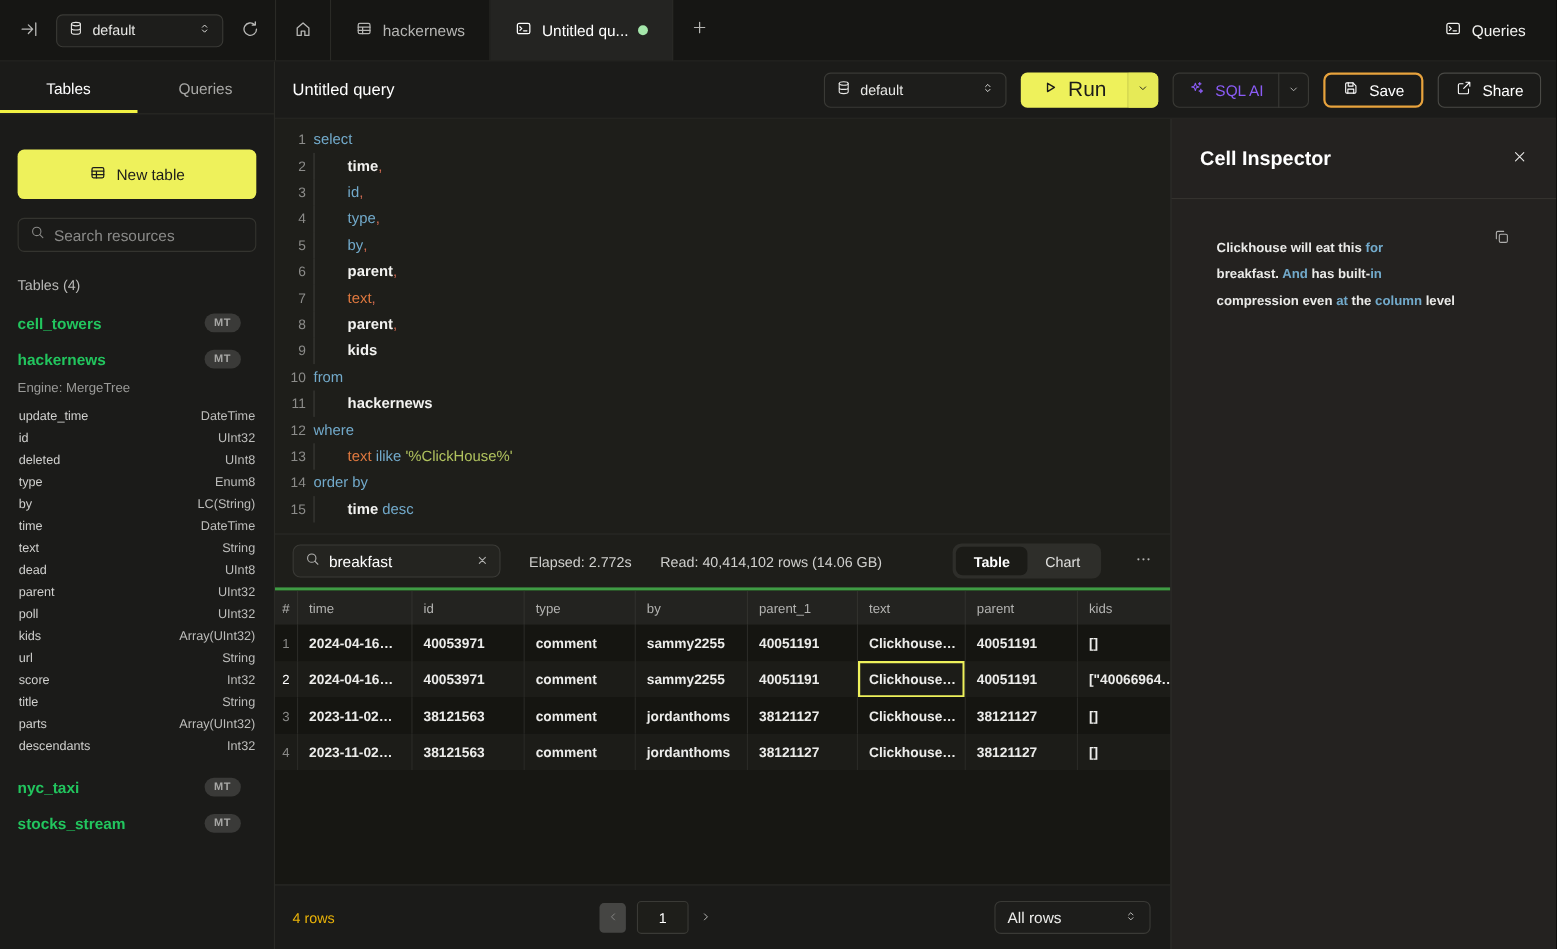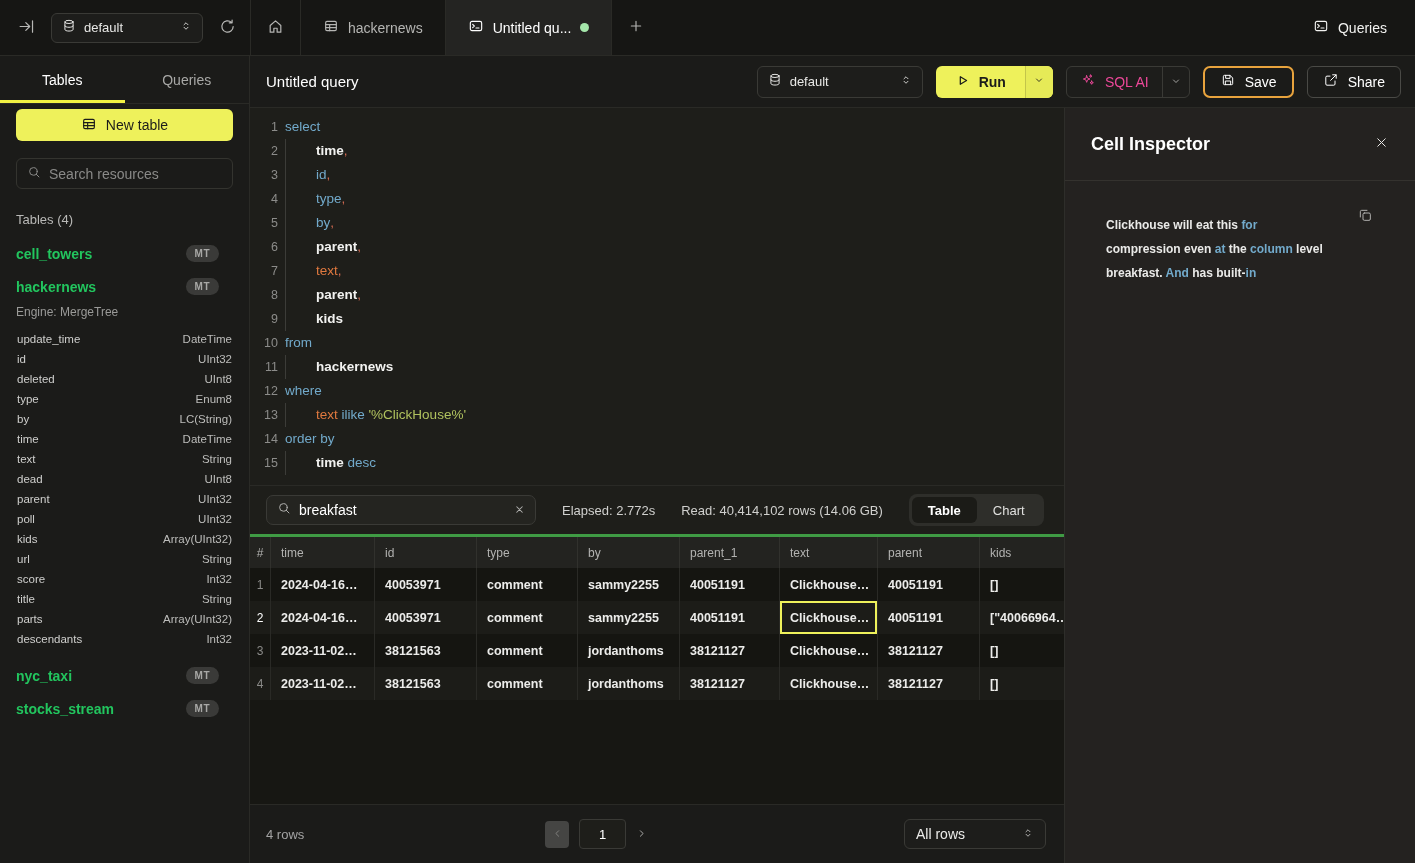--- a/index.html
+++ b/index.html
@@ -28,63 +28,63 @@
   .tab .dot{width:9px;height:9px;border-radius:50%;background:var(--dot)}
   .tab-plus{display:flex;align-items:center;padding:0 16px;color:#b5b5b3;cursor:pointer}
   .tb-right{margin-left:auto;display:flex;align-items:center;padding-right:28px}
   .queries-btn{display:flex;align-items:center;gap:9px;color:#f2f2f0;font-size:14px;background:none;border:none;cursor:pointer}
 
   
   .sidebar{position:absolute;top:56px;left:0;width:250px;bottom:0;background:var(--bg-side);border-right:1px solid var(--border)}
   .side-tabs{height:48px;display:flex;border-bottom:1px solid var(--border)}
   .side-tab{flex:1;display:flex;align-items:center;justify-content:center;font-size:14px;color:#a8a8a6;cursor:pointer;background:none;border:none}
   .side-tab.active{color:#fff;box-shadow:inset 0 -3px 0 0 #f2f243}
-  .newtable-btn{margin:5px 16px 0;width:217px;height:32px;background:var(--yellow);border:none;border-radius:6px;color:#1c1c1a;font-size:14px;font-weight:500;display:flex;align-items:center;justify-content:center;gap:9px;cursor:pointer}
+  .newtable-btn{margin:32px 16px 0;width:217px;height:45px;background:var(--yellow);border:none;border-radius:6px;color:#1c1c1a;font-size:14px;font-weight:500;display:flex;align-items:center;justify-content:center;gap:9px;cursor:pointer}
   .search-box{margin:17px 16px 0;width:217px;height:31px;border:1px solid #34342f;border-radius:6px;display:flex;align-items:center;gap:8px;padding:0 10px;color:var(--txt-faint)}
   .search-box input{flex:1;background:none;border:none;outline:none;color:#fca5a5;font-size:14px;min-width:0;font-family:"Liberation Sans",sans-serif}
   .search-box input::placeholder{color:var(--txt-faint)}
   .section-label{margin:23px 16px 10px;font-size:13px;color:#b9b9b7}
   .tbl-item{height:33px;display:flex;align-items:center;padding:0 30px 0 16px;cursor:pointer}
   .tbl-item .tname{font-size:14px;font-weight:600;color:#22c55e;flex:1}
   .badge{background:#3a3a38;color:#a8a8a6;font-size:10px;font-weight:700;padding:3px 9px;border-radius:10px;letter-spacing:.5px}
   .engine{padding:2px 16px 6px;font-size:12px;color:#9a9a98}
   .cols{padding:4px 0 10px}
   .col-row{height:20px;display:flex;align-items:center;justify-content:space-between;padding:0 17px;font-family:"DejaVu Sans Mono",monospace;font-size:11.5px;cursor:pointer}
   .col-row .cname{color:#cfcfcd}
   .col-row .ctype{color:#bdbdbb}
 
   
   .qheader{position:absolute;top:56px;left:250px;right:0;height:52px;background:var(--bg-side);border-bottom:1px solid var(--border);display:flex;align-items:center;padding:0 14px 0 16px}
   .qtitle{font-size:15px;color:#fff}
   .hcontrols{margin-left:auto;display:flex;align-items:center;gap:13px}
   .hdr-select{width:166px;height:32px;border:1px solid var(--border2);border-radius:6px;display:flex;align-items:center;gap:8px;padding:0 10px;background:#1d1d1b;color:#e8e8e6;font-size:13px;cursor:pointer}
   .hdr-select .lbl{flex:1;text-align:left}
   .run-btn{height:32px;display:flex;align-items:stretch;border:none;background:var(--yellow);border-radius:6px;overflow:hidden;cursor:pointer;padding:0}
-  .run-main{display:flex;align-items:center;gap:9px;padding:0 19px;color:#1c1c1a;font-size:14px;font-weight:700}
+  .run-main{display:flex;align-items:center;gap:9px;padding:0 19px;color:#1c1c1a;font-size:19px;font-weight:400}
   .run-sep{width:1px;background:rgba(0,0,0,.18)}
   .run-chev{width:27px;display:flex;align-items:center;justify-content:center;color:#1c1c1a;background:#e6ea57}
-  .ghost-btn{height:32px;display:flex;align-items:center;border:1px solid var(--border2);background:#1d1d1b;border-radius:6px;color:#ec4899;font-size:14px;cursor:pointer;padding:0}
+  .ghost-btn{height:32px;display:flex;align-items:center;border:1px solid var(--border2);background:#1d1d1b;border-radius:6px;color:#8b5cf6;font-size:14px;cursor:pointer;padding:0}
   .sqlai-main{display:flex;align-items:center;gap:9px;padding:0 13px}
   .v-sep{width:1px;height:32px;background:var(--border2)}
   .sqlai-chev{width:26px;display:flex;align-items:center;justify-content:center;color:#b8b8b6}
   .save-btn{height:32px;display:flex;align-items:center;gap:9px;padding:0 15px;background:transparent;border:2px solid var(--save-border);border-radius:7px;color:#fff;font-size:14px;cursor:pointer}
   .share-btn{height:32px;display:flex;align-items:center;gap:9px;padding:0 15px;background:transparent;border:1px solid #4a4a46;border-radius:6px;color:#fff;font-size:14px;cursor:pointer}
 
   
   .editor{position:absolute;top:108px;left:250px;width:814px;height:377px;background:var(--bg-editor);padding-top:7px;font-family:"DejaVu Sans Mono",monospace;font-size:13.5px;cursor:text}
   .line{height:24px;display:flex}
   .ln{width:28px;text-align:right;color:#8c8c8a;font-size:12.5px;line-height:24px;flex:none}
   .code{display:flex;line-height:24px;white-space:pre;margin-left:7px}
   .guide{display:inline-block;width:31px;height:24px;border-left:1px solid #3c3c38}
   .tk-kw{color:var(--kw)} .tk-id{color:#f2f2f0;font-weight:700} .tk-fld{color:var(--fld)}
   .tk-str{color:var(--str)} .tk-pn{color:var(--pn)} .tk-plain{color:#eaeae8}
 
   
   .rtoolbar{position:absolute;top:485px;left:250px;width:814px;height:49px;background:var(--bg-editor);border-top:1px solid var(--border);display:flex;align-items:center;padding:0 16px;gap:26px}
-  .res-search{width:270px;height:30px;background:#242420;border:1px solid var(--border2);border-radius:7px;display:flex;align-items:center;gap:8px;padding:0 10px;color:#b0b0ae;flex:none}
+  .res-search{width:189px;height:30px;background:#242420;border:1px solid var(--border2);border-radius:7px;display:flex;align-items:center;gap:8px;padding:0 10px;color:#b0b0ae;flex:none}
   .res-search input{flex:1;background:none;border:none;outline:none;color:#fff;font-size:14px;min-width:0;font-family:"Liberation Sans",sans-serif}
   .stat{font-size:13px;color:#d0d0ce;white-space:nowrap}
   .toggle{margin-left:auto;background:#2e2e2a;border-radius:8px;padding:3px;display:flex;flex:none}
   .seg{height:26px;padding:0 16px;border:none;border-radius:6px;font-size:13px;color:#e0e0de;background:transparent;display:flex;align-items:center;cursor:pointer}
   .seg.active{background:#1b1b17;color:#fff;font-weight:600}
   .dots-btn{background:none;border:none;color:#b0b0ae;cursor:pointer;margin-left:4px;display:flex}
   .greenline{position:absolute;top:534px;left:250px;width:814px;height:3px;background:var(--green)}
 
   
   .rtable{position:absolute;top:537px;left:250px;width:814px;bottom:59px;background:var(--bg-rows);overflow:hidden}
@@ -95,21 +95,21 @@
   .trow .tc{display:flex;align-items:center;padding-left:10px;border-right:1px solid #2a2a26;overflow:hidden;white-space:nowrap}
   .trow .tc:first-child{justify-content:center;padding-left:0;color:#8a8a88;font-weight:400;font-size:12px}
   .trow.striped{background:#1c1c18}
   .trow.plain{background:#151511}
   .trow.sel .tc:first-child{color:#fff}
   .tc.selcell{box-shadow:inset 0 0 0 2px var(--yellow)}
   .c0{width:21px}.c1{width:104px}.c2{width:102px}.c3{width:101px}.c4{width:102px}.c5{width:100px}.c6{width:98px}.c7{width:102px}.c8{width:84px;border-right:none!important}
 
   
   .pagbar{position:absolute;left:250px;width:814px;bottom:0;height:59px;background:var(--bg-side);border-top:1px solid var(--border);display:flex;align-items:center;padding:0 16px}
-  .rowcount{font-size:13px;color:#a3a3a3}
+  .rowcount{font-size:13px;color:#eab308}
   .pager{position:absolute;left:295px;display:flex;align-items:center;gap:10px}
   .prev-btn{width:24px;height:27px;border:none;border-radius:4px;background:#454543;color:#8f8f8d;display:flex;align-items:center;justify-content:center;cursor:default}
   .page-box{width:47px;height:30px;background:#1e1e1a;border:1px solid var(--border2);border-radius:4px;color:#fff;font-size:13px;text-align:center;outline:none;font-family:"Liberation Sans",sans-serif}
   .next-btn{background:none;border:none;color:#d0d0ce;display:flex;align-items:center;cursor:pointer}
   .allrows{position:absolute;right:18px;width:142px;height:30px;border:1px solid var(--border2);border-radius:6px;background:#1d1d1b;display:flex;align-items:center;justify-content:space-between;padding:0 11px;font-size:14px;color:#ececea;cursor:pointer}
 
   
   .inspector{position:absolute;top:108px;left:1064px;right:0;bottom:0;background:var(--bg-panel);border-left:1px solid #2e2e2a}
   .insp-head{height:73px;display:flex;align-items:center;padding:0 26px;border-bottom:1px solid #34322e}
   .insp-title{font-size:18px;font-weight:700;color:#fff}
@@ -579,22 +579,22 @@
         <span class="ic">
           <svg width="15" height="15" viewBox="0 0 24 24" style="stroke-width:1.6">
               <path d="M6 6l12 12M18 6 6 18"></path>
             </svg>
         </span>
       </button>
     </div>
     <div class="insp-body">
       <div id="insp-content">
           <div class="insp-line"><span class="tk-plain">Clickhouse will eat this </span><span class="tk-kw">for</span></div>
+          <div class="insp-line"><span class="tk-plain">breakfast. </span><span class="tk-kw">And</span><span class="tk-plain"> has built-</span><span class="tk-kw">in</span></div>
           <div class="insp-line"><span class="tk-plain">compression even </span><span class="tk-kw">at</span><span class="tk-plain"> the </span><span class="tk-kw">column</span><span class="tk-plain"> level</span></div>
-          <div class="insp-line"><span class="tk-plain">breakfast. </span><span class="tk-kw">And</span><span class="tk-plain"> has built-</span><span class="tk-kw">in</span></div>
         </div>
       <button class="copy-btn">
         <span class="ic">
           <svg width="16" height="16" viewBox="0 0 24 24" style="stroke-width:1.5">
               <rect x="9" y="9" width="11" height="11" rx="2"></rect>
               <path d="M5 15V7a2 2 0 0 1 2-2h8"></path>
             </svg>
         </span>
       </button>
     </div>

